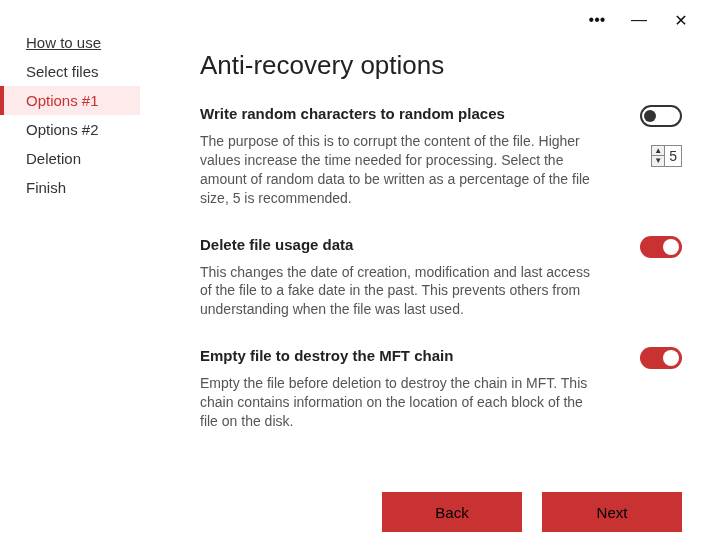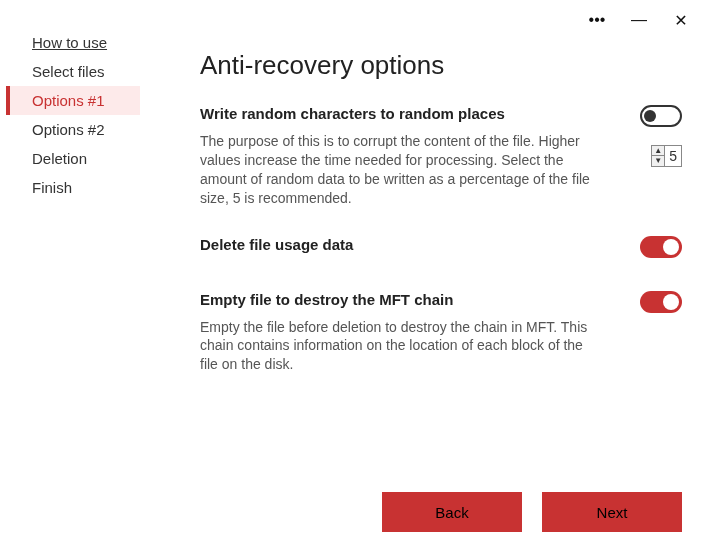--- a/index.html
+++ b/index.html
@@ -24,21 +24,21 @@
   .titlebar .tbtn {
     width: 18px; height: 18px;
     display: flex; align-items: center; justify-content: center;
     color: #111;
     cursor: default;
   }
   .sidebar {
     position: absolute;
     left: 0; top: 0; bottom: 0;
     width: 140px;
-    padding: 28px 0 0 6px;
+    padding: 28px 0 0 0;
   }
   .sidebar-item {
     padding: 6px 0 6px 26px;
     font-size: 15px;
     color: #333;
     cursor: default;
     position: relative;
   }
   .sidebar-item.active {
     background: #fdeaea;
@@ -205,20 +205,21 @@
           </div>
         </div>
       </div>
     </div>
   </section>
 
   <section class="opt">
     <div class="opt-head">
       <div>
         <div class="opt-title">Delete file usage data</div>
+        <div class="opt-desc">This changes the date of creation, modification and last access of the file to a fake date in the past. This prevents others from understanding when the file was last used.</div>
       </div>
       <div class="opt-controls">
         <div class="toggle on">
           <div class="knob"></div>
         </div>
       </div>
     </div>
   </section>
 
   <section class="opt">

